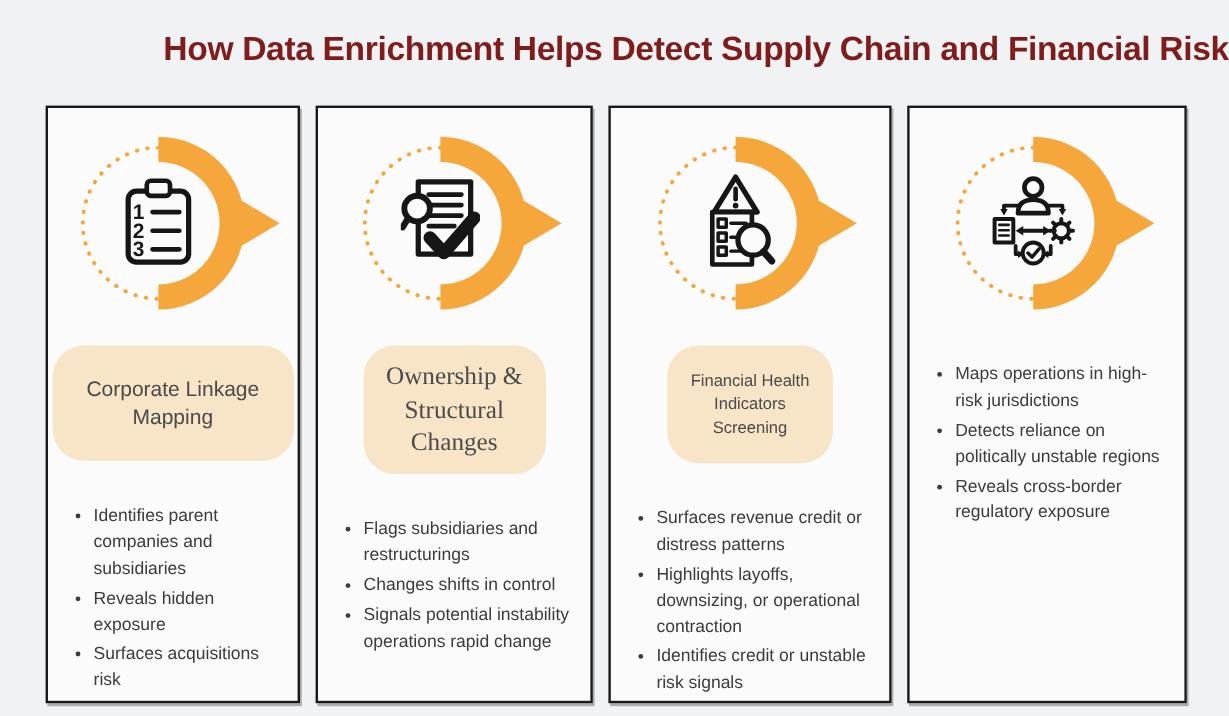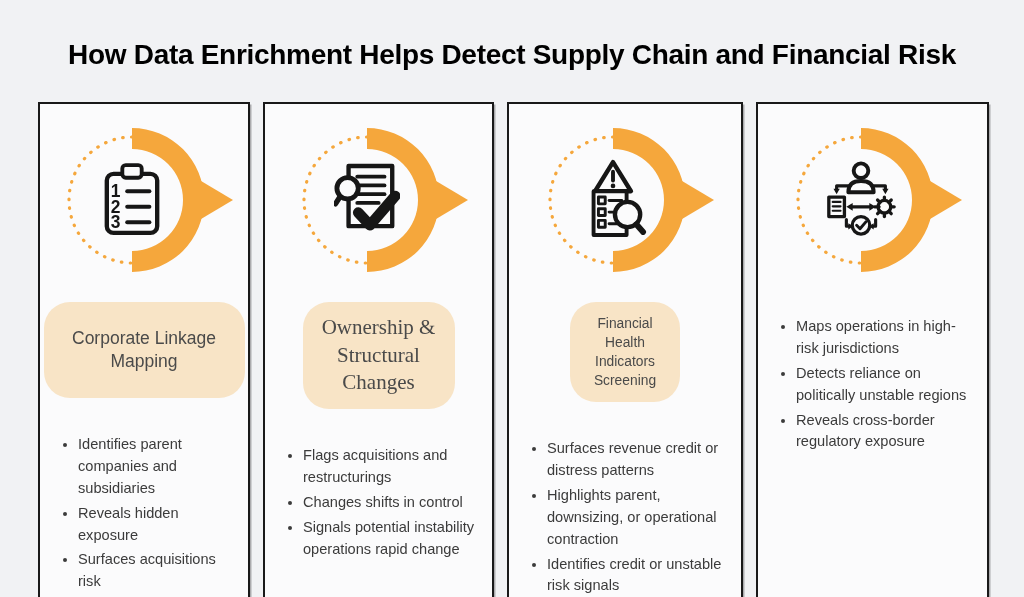--- a/index.html
+++ b/index.html
@@ -3,26 +3,26 @@
 <meta charset="utf-8">
 <style>
   * { margin: 0; padding: 0; box-sizing: border-box; }
   html, body { width: 1024px; height: 597px; overflow: hidden; }
   body {
     background: #F1F2F4;
     font-family: "Liberation Sans", "DejaVu Sans", sans-serif;
     color: #222;
   }
   .page-title {
-    margin-top: 39px;
-    text-align: center;
+    margin-top: 25px;
+    text-align: right;
     font-size: 28px;
     font-weight: 800;
     letter-spacing: -0.3px;
-    color: #000000;
+    color: #7f1d1d;
   }
   .cards {
     margin: 31px 33px 0 38px;
     display: grid;
     grid-template-columns: 212px 231px 236px 233px;
     column-gap: 13px;
     height: 484px;
   }
   .card {
     background: #FBFBFC;
@@ -53,21 +53,21 @@
     display: flex;
     align-items: center;
     justify-content: center;
     text-align: center;
     color: #4a4a4a;
     font-weight: 500;
     padding: 12px 10px;
   }
   .badge-1 { width: 201px; min-height: 96px; font-size: 17.5px; line-height: 1.32; }
   .badge-2 { width: 152px; min-height: 98px; font-size: 21px; line-height: 1.32; font-family: Liberation Serif, serif; }
-  .badge-3 { width: 110px; min-height: 98px; font-size: 13.8px; line-height: 1.38; }
+  .badge-3 { width: 138px; min-height: 98px; font-size: 13.8px; line-height: 1.38; }
   .badge-4 { width: 164px; min-height: 98px; font-size: 17.5px; line-height: 1.32; }
   .bullets {
     margin-top: 36px;
     width: 100%;
     padding: 0 12px 0 38px;
     list-style: disc outside;
     font-size: 14.6px;
     line-height: 1.5;
     color: #3b3b3b;
   }
@@ -137,21 +137,21 @@
           <circle class="ln bgfill" cx="14" cy="28" r="11" stroke-width="5"></circle>
           <line class="ln" x1="6" y1="37" x2="1.5" y2="44" stroke-width="5.5"></line>
           <path class="ln" d="M 25 53 L 37 66 L 63 36" stroke-width="11"></path>
         </svg>
       </div>
     </div>
     <div class="badge badge-2">
       <span>Ownership &amp; Structural Changes</span>
     </div>
     <ul class="bullets">
-      <li>Flags acquisitions and restructurings</li>
+      <li>Flags subsidiaries and restructurings</li>
       <li>Changes shifts in control</li>
       <li>Signals potential instability operations rapid change</li>
     </ul>
   </div>
 
   <div class="card">
     <div class="motif">
       <svg class="arc" width="200" height="160">
           <use href="#arc-motif"></use>
         </svg>
@@ -170,21 +170,21 @@
           <circle class="ln bgfill" cx="50" cy="57" r="13" stroke-width="4.5"></circle>
           <line class="ln" x1="59" y1="67" x2="66" y2="75" stroke-width="6"></line>
         </svg>
       </div>
     </div>
     <div class="badge badge-3">
       <span>Financial Health Indicators Screening</span>
     </div>
     <ul class="bullets">
       <li>Surfaces revenue credit or distress patterns</li>
-      <li>Highlights parent, downsizing, or operational contraction</li>
+      <li>Highlights layoffs, downsizing, or operational contraction</li>
       <li>Identifies credit or unstable risk signals</li>
     </ul>
   </div>
 
   <div class="card">
     <div class="motif">
       <svg class="arc" width="200" height="160">
           <use href="#arc-motif"></use>
         </svg>
       <div class="icon-wrap">

